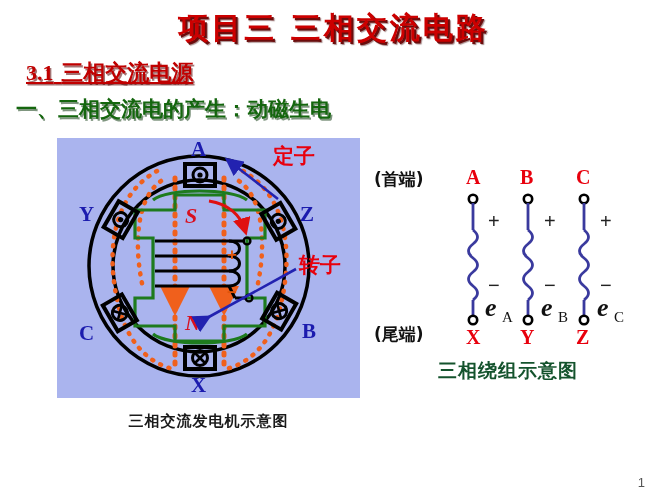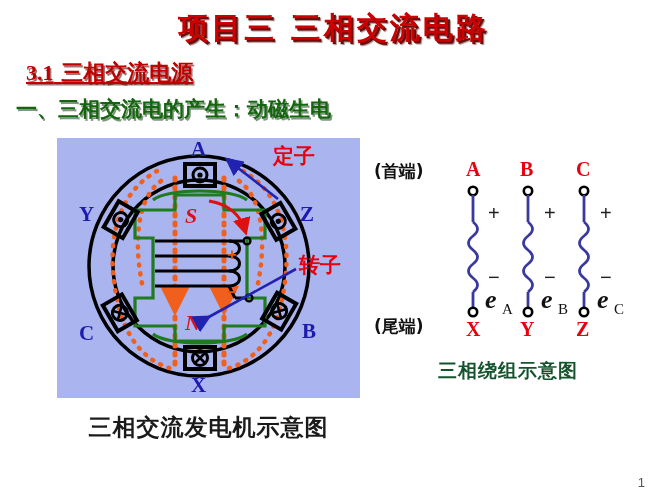--- a/index.html
+++ b/index.html
@@ -68,30 +68,30 @@
   #gen-svg { position: absolute; left: 0; top: 0; }
 
   .gen-caption {
     position: absolute;
     left: 57px;
     top: 412px;
     width: 303px;
     text-align: center;
     font-family: "DejaVu Sans", sans-serif;
     font-weight: bold;
-    font-size: 23px;
+    font-size: 15px;
     color: #1a1a1a;
     letter-spacing: 1px;
   }
 
   
   #wind-panel {
     position: absolute;
     left: 372px;
-    top: 160px;
+    top: 168px;
     width: 290px;
     height: 190px;
   }
   #wind-svg { position: absolute; left: 0; top: 0; }
 
   .wind-caption {
     position: absolute;
     left: 372px;
     top: 358px;
     width: 272px;

